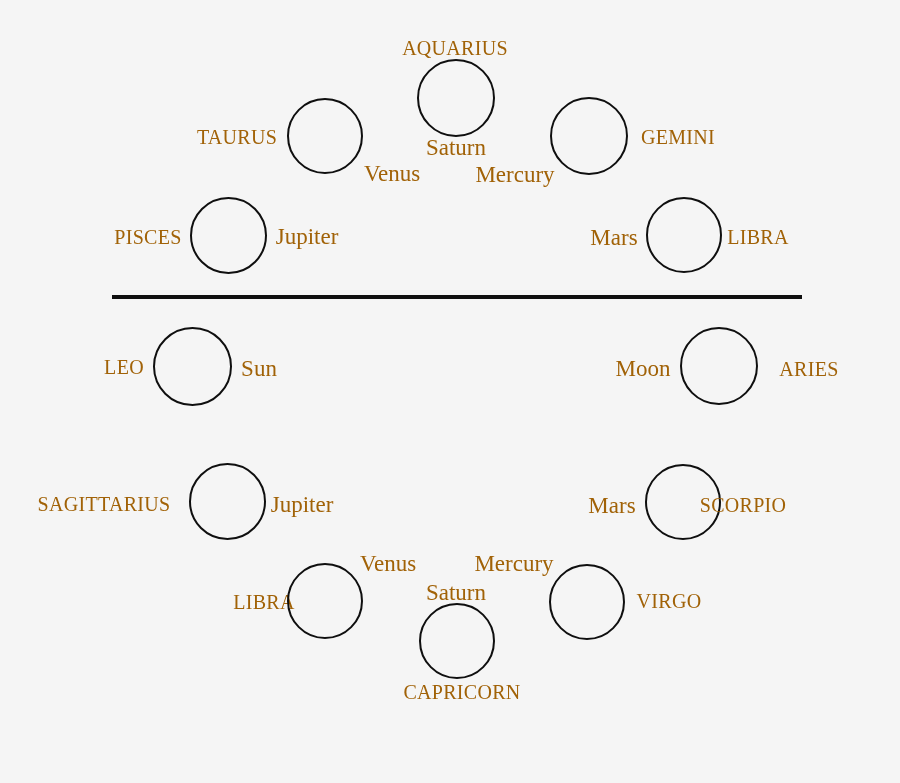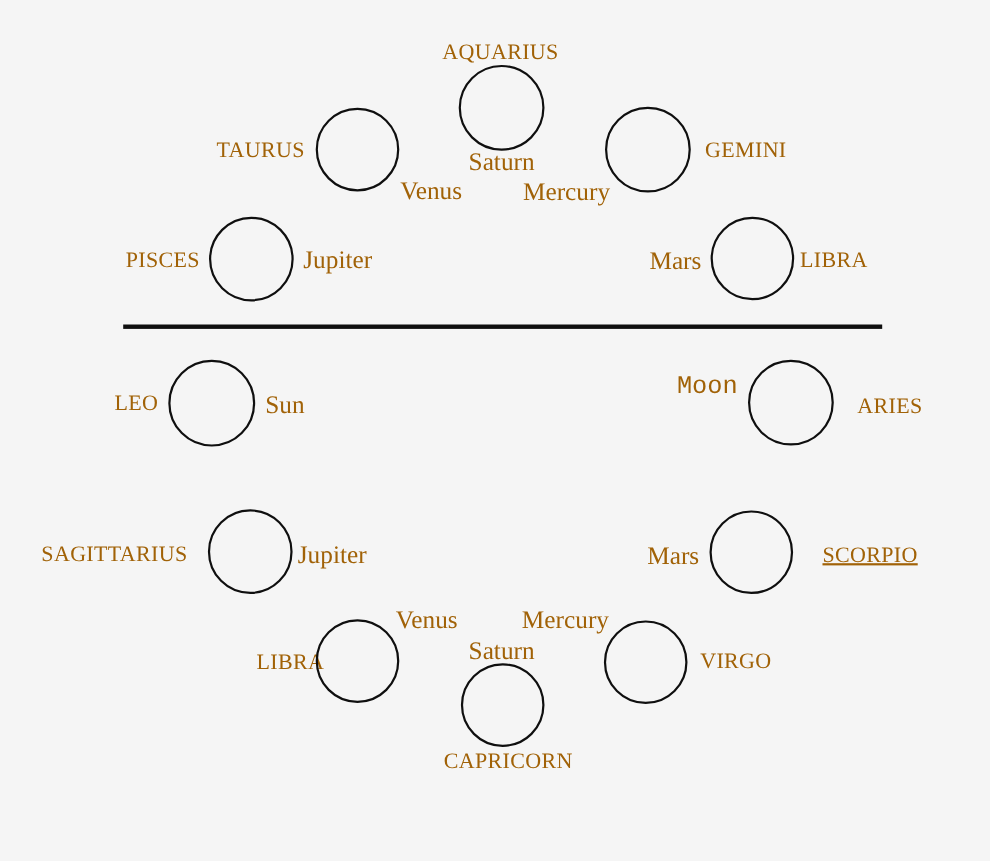--- a/index.html
+++ b/index.html
@@ -78,35 +78,35 @@
 
   <div class="divider" style="left:112px; top:295px; width:690px; height:4px;"></div>
 
   <div>
     <span class="lbl sign-label" style="left:124px; top:367px;">LEO</span>
     <div class="circle" style="left:153px; top:327px; width:79px; height:79px;"></div>
     <span class="lbl planet-label" style="left:259px; top:368px;">Sun</span>
   </div>
 
   <div>
-    <span class="lbl planet-label" style="left:643px; top:352px;font-family:Liberation Mono, monospace;">Moon</span>
+    <span class="lbl planet-label" style="left:643px; top:368px;">Moon</span>
     <div class="circle" style="left:680px; top:327px; width:78px; height:78px;"></div>
     <span class="lbl sign-label" style="left:809px; top:369px;">ARIES</span>
   </div>
 
   <div>
     <span class="lbl sign-label" style="left:104px; top:504px;">SAGITTARIUS</span>
     <div class="circle" style="left:189px; top:463px; width:77px; height:77px;"></div>
     <span class="lbl planet-label" style="left:302px; top:504px;">Jupiter</span>
   </div>
 
   <div>
     <span class="lbl planet-label" style="left:612px; top:505px;">Mars</span>
     <div class="circle" style="left:645px; top:464px; width:76px; height:76px;"></div>
-    <span class="lbl sign-label" style="left:791px; top:505px;text-decoration:underline;">SCORPIO</span>
+    <span class="lbl sign-label" style="left:743px; top:505px;">SCORPIO</span>
   </div>
 
   <div>
     <span class="lbl sign-label" style="left:264px; top:602px;">LIBRA</span>
     <div class="circle" style="left:287px; top:563px; width:76px; height:76px;"></div>
     <span class="lbl planet-label" style="left:388px; top:563px;">Venus</span>
   </div>
 
   <div>
     <span class="lbl planet-label" style="left:514px; top:563px;">Mercury</span>

